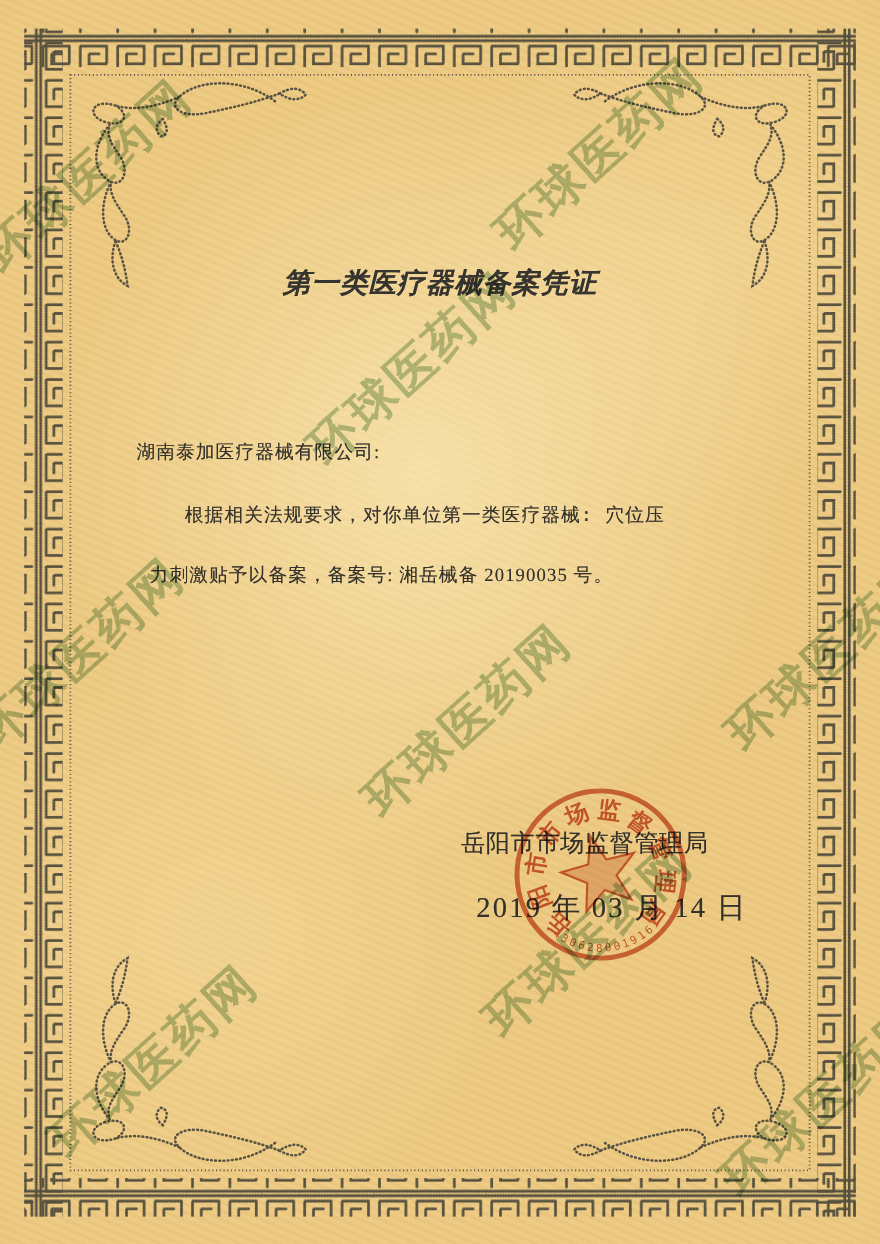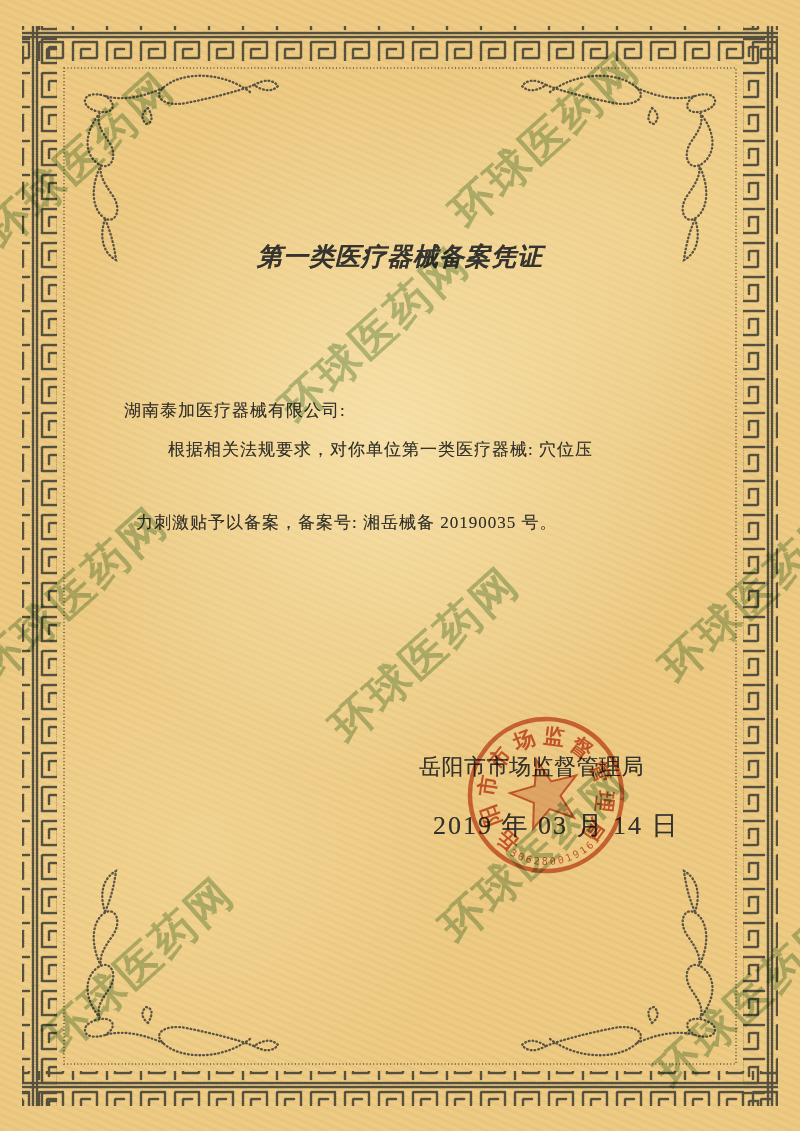--- a/index.html
+++ b/index.html
@@ -17,21 +17,21 @@
   .frame-svg{position:absolute;left:0;top:0;}
   .text-layer{position:absolute;left:0;top:0;width:100%;height:100%;color:#34322c;}
   .cert-title{
     position:absolute;left:50%;top:240px;transform:translateX(-50%);
     font-size:25px;font-weight:bold;letter-spacing:1px;white-space:nowrap;
     color:#363430;text-shadow:0 0 .6px rgba(40,38,30,.6);font-style:italic;
   }
   .line{position:absolute;white-space:nowrap;font-size:17px;letter-spacing:1px;
         color:#33312b;text-shadow:0 0 .4px rgba(40,38,30,.45);}
   .recipient{left:124px;top:399px;}
-  .body1{left:168px;top:438px;}
+  .body1{left:168px;top:457px;font-family:Liberation Mono, monospace;}
   .body2{left:136px;top:511px;}
   .issuer{left:419px;top:752px;font-size:22px;letter-spacing:0.5px;}
   .date{left:433px;top:808px;font-size:26px;letter-spacing:2px;}
   .watermark{
     position:absolute;transform:translate(-50%,-50%) rotate(-42deg);
     font-size:44px;font-weight:bold;letter-spacing:3px;white-space:nowrap;
     color:#6f9e6b;opacity:.5;mix-blend-mode:multiply;pointer-events:none;z-index:6;
     font-family:"Liberation Sans","DejaVu Sans",sans-serif;
   }
   .seal{

